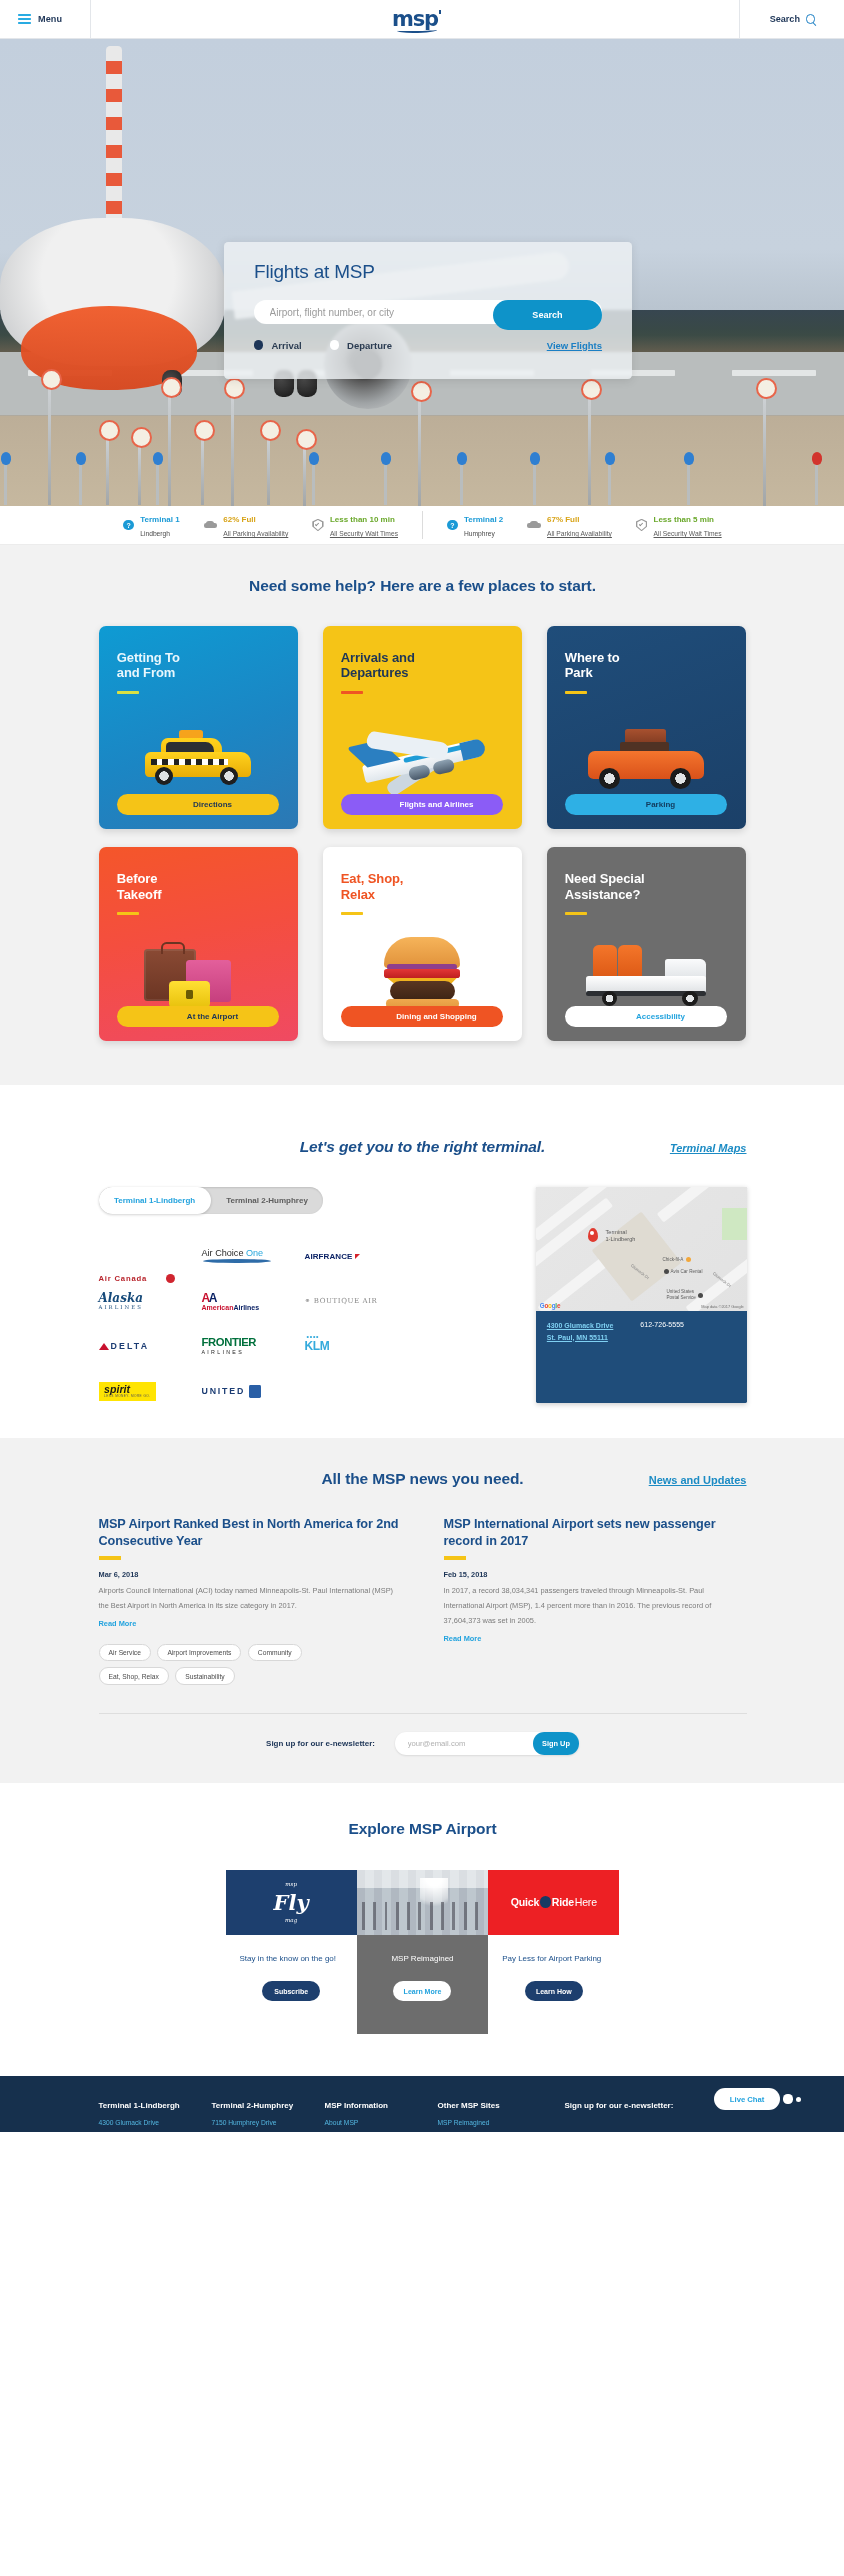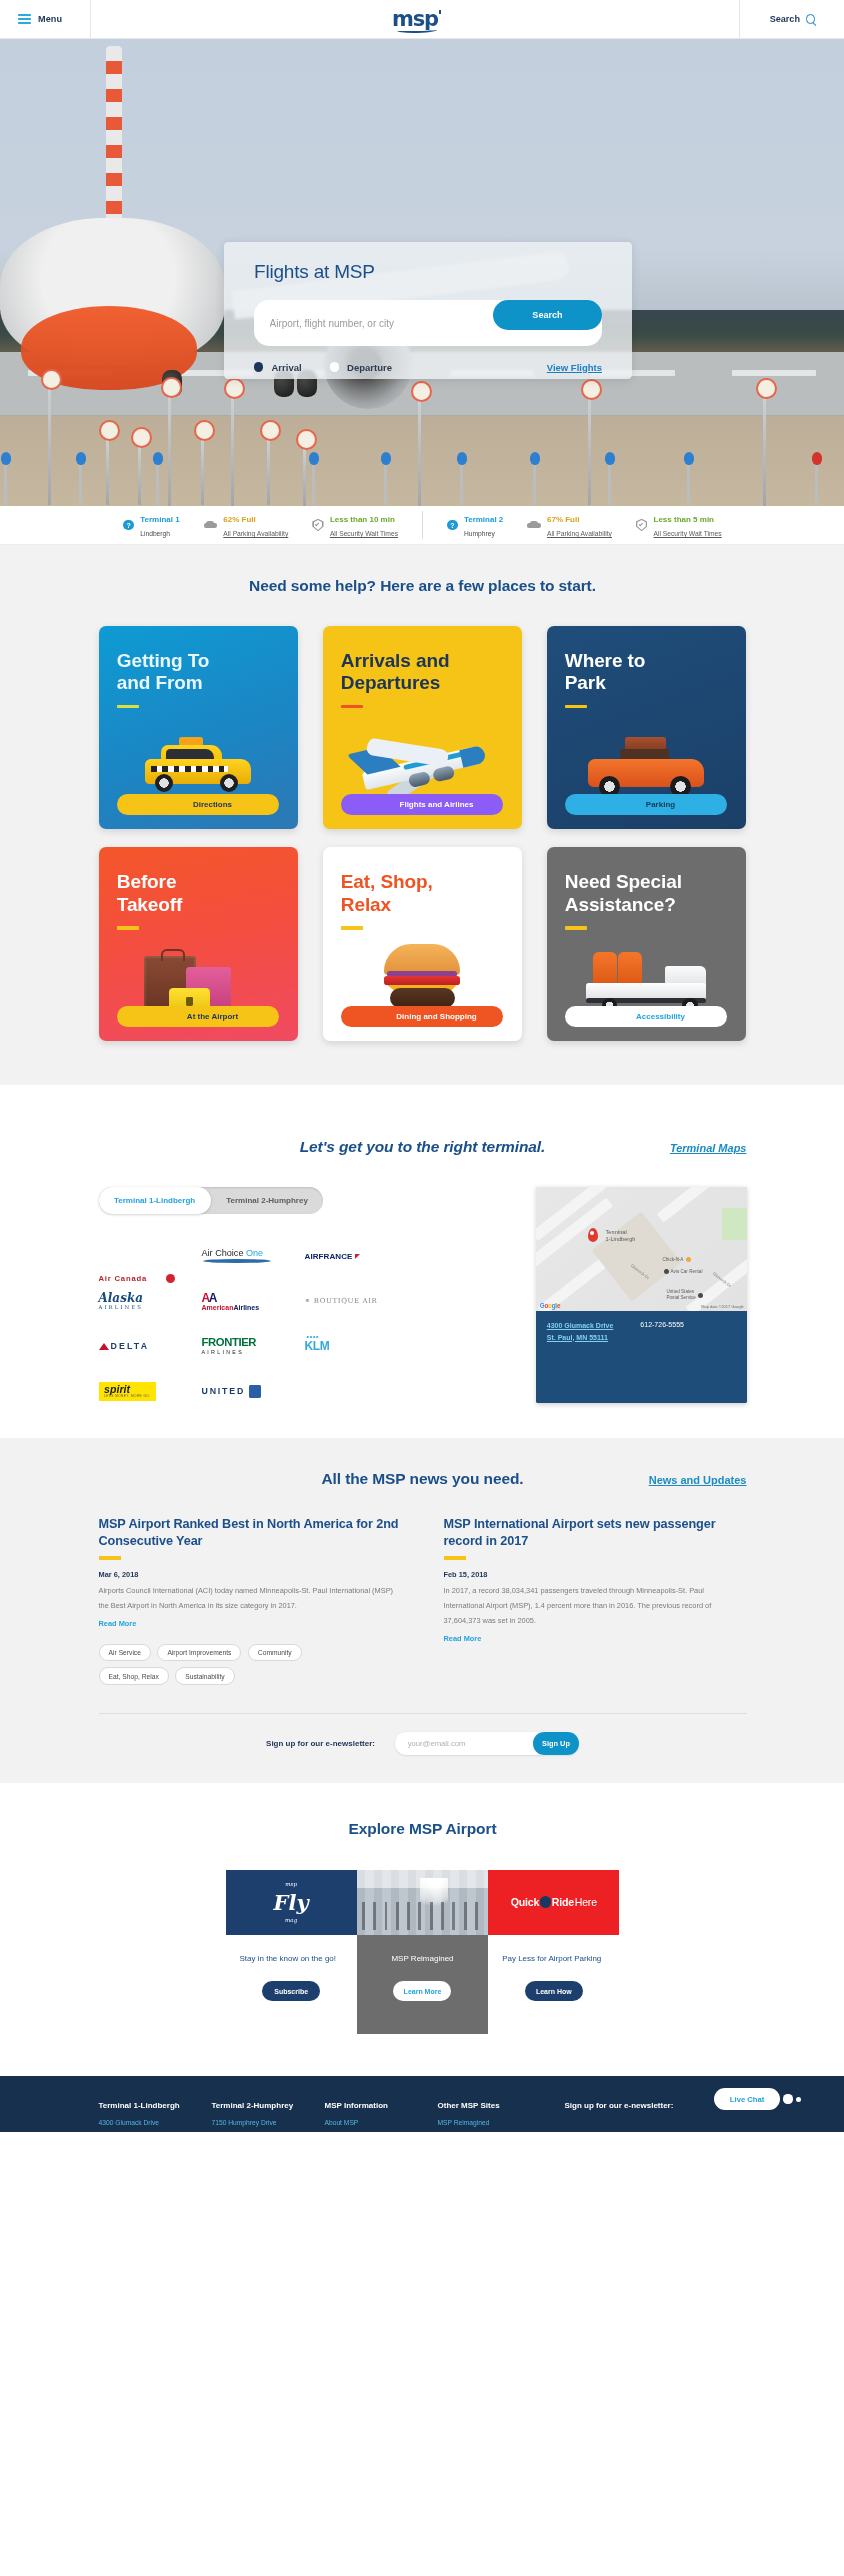--- a/index.html
+++ b/index.html
@@ -75,21 +75,21 @@
   .bluelight.red::before { background:#d2342d; }
 
   .flights-card {
     position:absolute; left:224px; top:203px; width:408px; height:137px;
     background: rgba(238,241,244,.80); border-radius: 4.2px; padding: 19px 30px 0 30px;
     box-shadow: 0 1.4px 10px rgba(0,0,0,.10); backdrop-filter: blur(1.4px);
   }
   .flights-card h2 { font-size: 19px; font-weight: 400; color:#1b4f8a; letter-spacing:-0.2px; }
   .search-row { margin-top: 17px; display:flex; align-items:center; position:relative; }
   .search-input {
-    flex:1; height: 46px; border-radius: 15px; border: none; background:#fff;
+    flex:1; height: 24px; border-radius: 15px; border: none; background:#fff;
     padding: 0 15.5px; font-size: 10px; color:#3a3a3a; font-family:"Liberation Sans", sans-serif;
   }
   .search-input::placeholder { color:#9b9b9b; }
   .search-btn {
     position:absolute; right:0; top:0; width:109px; height:30px; border-radius:15px; border:none;
     background:#0e93c9; color:#fff; font-size:9.1px; font-weight:700; cursor:pointer;
     font-family:"Liberation Sans", sans-serif;
   }
   .radio-row { margin-top: 15.5px; display:flex; align-items:center; gap: 28px; position:relative; }
   .radio { display:flex; align-items:center; gap:8.4px; cursor:pointer; }
@@ -128,21 +128,21 @@
   .ul { text-decoration: underline; color:#5b5b5b; }
 
   
   .help-section { background:#f2f2f2; padding: 32px 0 44px; }
   .sec-title { text-align:center; font-size:15.5px; font-weight:700; color:#1b4f8a; letter-spacing:-0.1px; }
   .cards { width:648px; margin: 31px auto 0; display:flex; gap:25px; }
   .card { width:199px; border-radius:7px; position:relative; padding: 24px 18.3px 0;
     display:flex; flex-direction:column; box-shadow: 0 2.1px 7px rgba(0,0,0,.12); }
   .card.r1 { height: 203px; }
   .card.r2 { height: 194px; }
-  .card h3 { font-size:19px; font-weight:700; line-height:1.18; letter-spacing:-0.1px; }
+  .card h3 { font-size:13px; font-weight:700; line-height:1.18; letter-spacing:-0.1px; }
   .rule { width:22px; height:3.5px; margin-top:10px; border-radius:0.7px; }
   .card-art { flex:1; display:flex; align-items:center; justify-content:center; padding-bottom: 4.2px; }
   .card-btn { position:absolute; left:18.3px; right:18.3px; bottom:14px; height:21px; border-radius:10.6px;
     border:none; font-size:8px; font-weight:700; cursor:pointer; display:flex;
     align-items:center; justify-content:center; font-family:"Liberation Sans", sans-serif;padding-left:29px; }
   .cards.row2 { margin-top: 18.3px; }
 
   .c-getting { background: linear-gradient(160deg,#0e9bd3 0%,#1b86c4 55%,#2c78b4 100%); color:#e9f7fd; }
   .c-arrivals { background:#f5c417; color:#1d3557; }
   .c-park-card { background: linear-gradient(160deg,#1f4d7a 0%,#1b4068 100%); color:#fff; }

